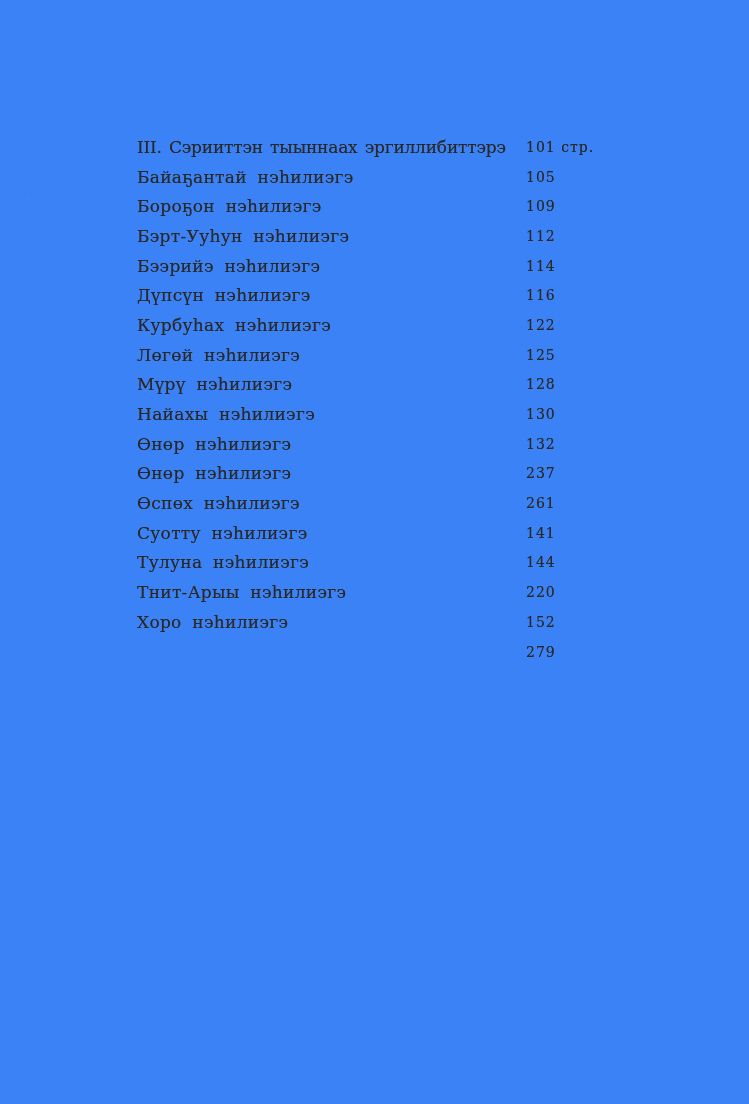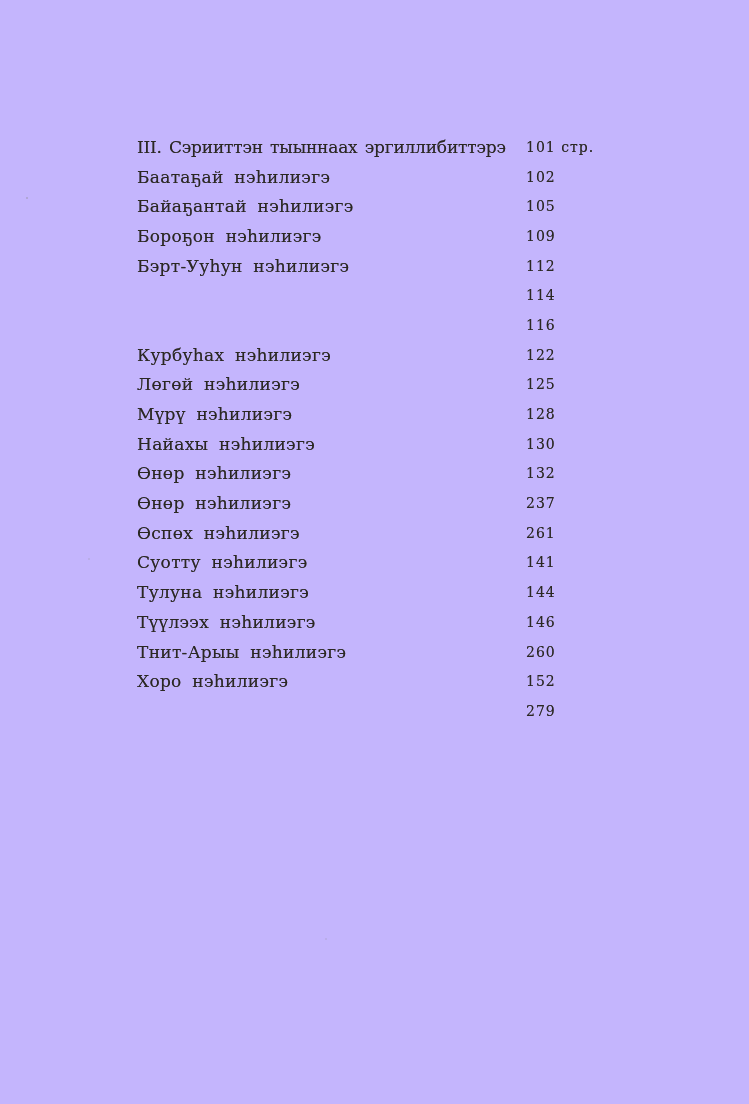--- a/index.html
+++ b/index.html
@@ -4,21 +4,21 @@
 <style>
   html, body {
     margin: 0;
     padding: 0;
     background: #ffffff;
   }
   .page {
     position: relative;
     width: 749px;
     height: 1104px;
-    background: #c4b5fd;
+    background: #3b82f6;
     overflow: hidden;
     font-family: "DejaVu Serif", "Liberation Serif", serif;
     color: #2b2823;
   }
   .toc {
     position: absolute;
     left: 137px;
     top: 132px;
     width: 470px;
   }
@@ -64,45 +64,43 @@
 
 <div class="page">
 
   <div class="toc">
 
     <div class="toc-row header-row">
       <span class="entry-label">III. Сэрииттэн тыыннаах эргиллибиттэрэ</span>
       <span class="page-num">101 стр.</span>
     </div>
 
-    <div class="toc-row">
-      <span class="entry-label">Баатаҕай нэһилиэгэ</span>
-      <span class="page-num">102</span>
-    </div>
 
     <div class="toc-row">
       <span class="entry-label">Байаҕантай нэһилиэгэ</span>
       <span class="page-num">105</span>
     </div>
 
     <div class="toc-row">
       <span class="entry-label">Бороҕон нэһилиэгэ</span>
       <span class="page-num">109</span>
     </div>
 
     <div class="toc-row">
       <span class="entry-label">Бэрт-Ууһун нэһилиэгэ</span>
       <span class="page-num">112</span>
     </div>
 
     <div class="toc-row">
+      <span class="entry-label">Бээрийэ нэһилиэгэ</span>
       <span class="page-num">114</span>
     </div>
 
     <div class="toc-row">
+      <span class="entry-label">Дүпсүн нэһилиэгэ</span>
       <span class="page-num">116</span>
     </div>
 
     <div class="toc-row">
       <span class="entry-label">Курбуһах нэһилиэгэ</span>
       <span class="page-num">122</span>
     </div>
 
     <div class="toc-row">
       <span class="entry-label">Лөгөй нэһилиэгэ</span>
@@ -137,28 +135,24 @@
     <div class="toc-row">
       <span class="entry-label">Суотту нэһилиэгэ</span>
       <span class="page-num">141</span>
     </div>
 
     <div class="toc-row">
       <span class="entry-label">Тулуна нэһилиэгэ</span>
       <span class="page-num">144</span>
     </div>
 
-    <div class="toc-row">
-      <span class="entry-label">Түүлээх нэһилиэгэ</span>
-      <span class="page-num">146</span>
-    </div>
 
     <div class="toc-row">
       <span class="entry-label">Тнит-Арыы нэһилиэгэ</span>
-      <span class="page-num">260</span>
+      <span class="page-num">220</span>
     </div>
 
     <div class="toc-row">
       <span class="entry-label">Хоро нэһилиэгэ</span>
       <span class="page-num">152</span>
     </div>
 
     <div class="toc-row">
       <span class="page-num">279</span>
     </div>

